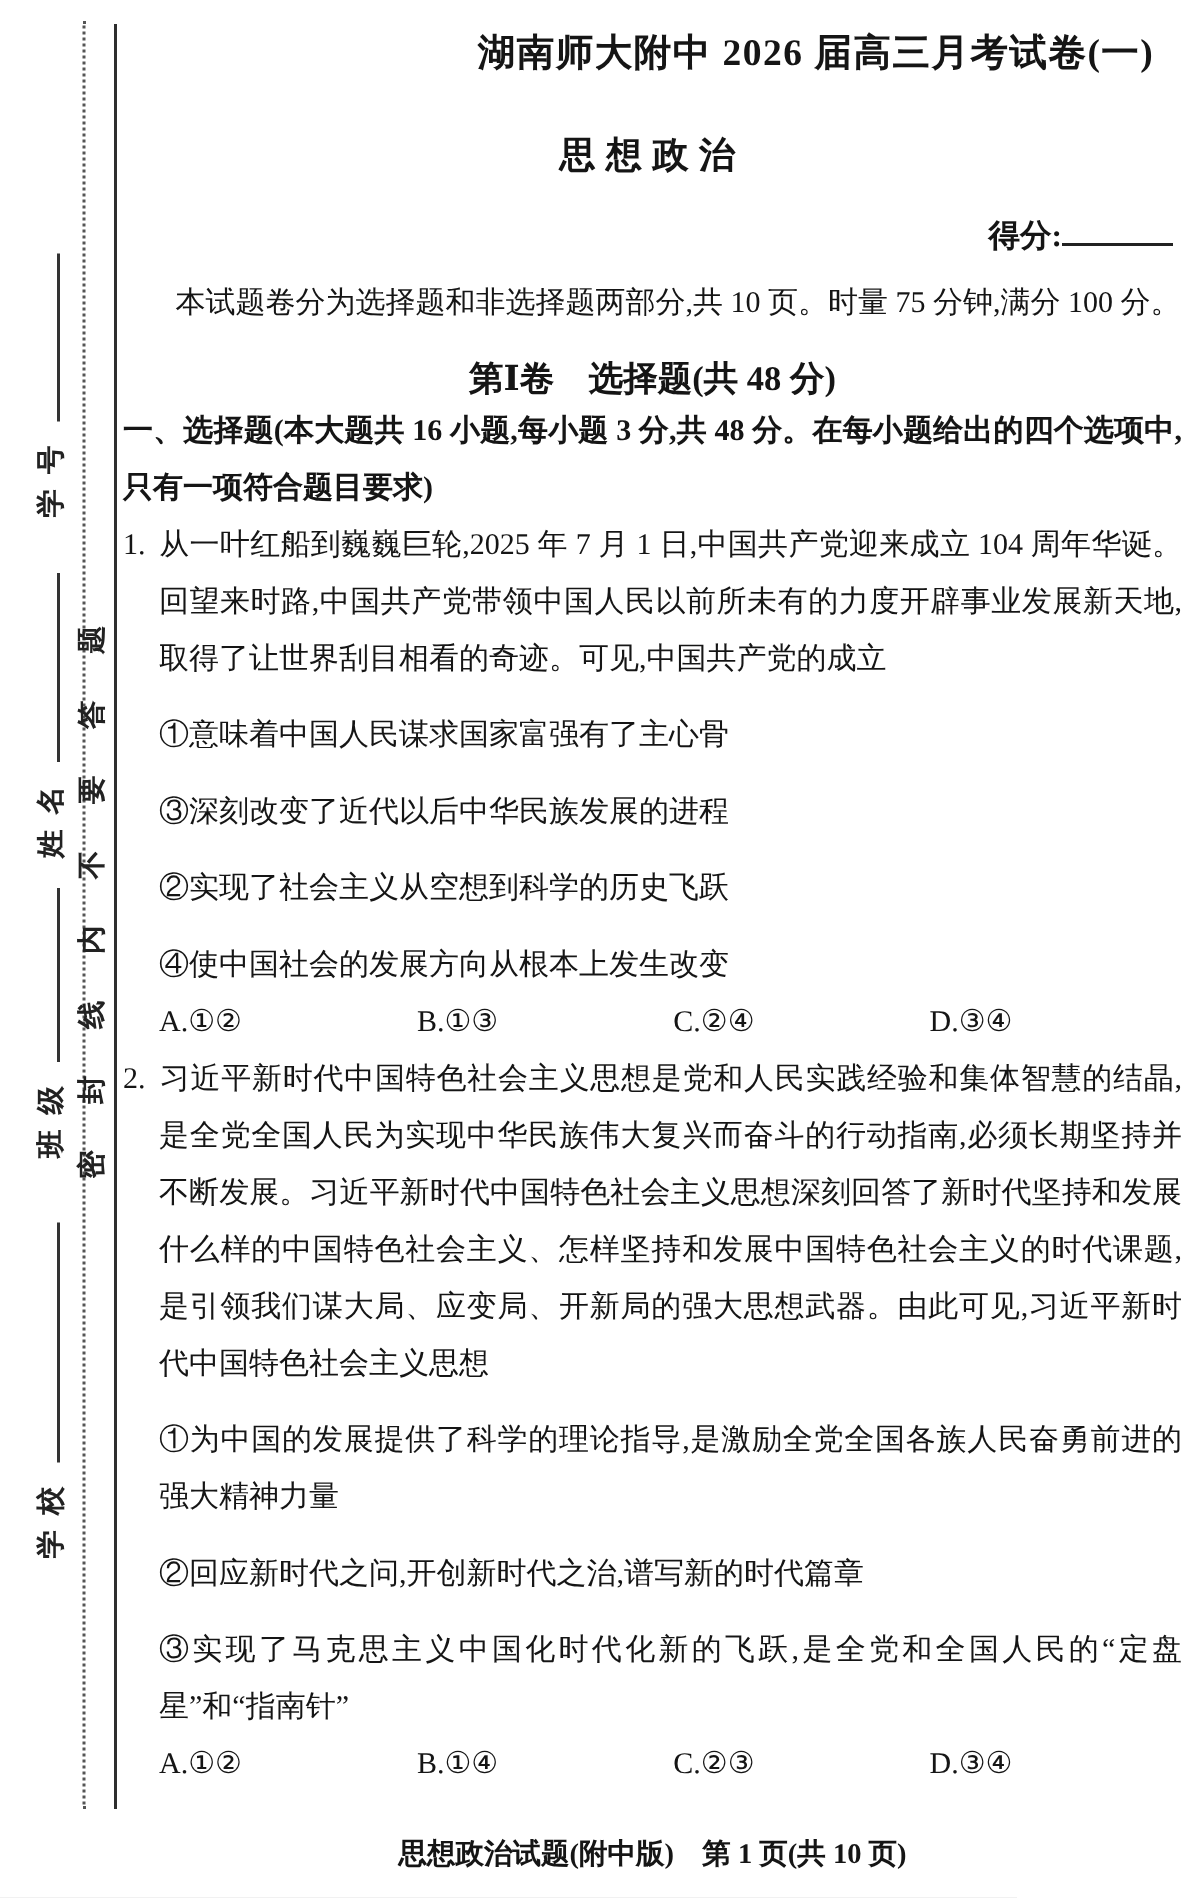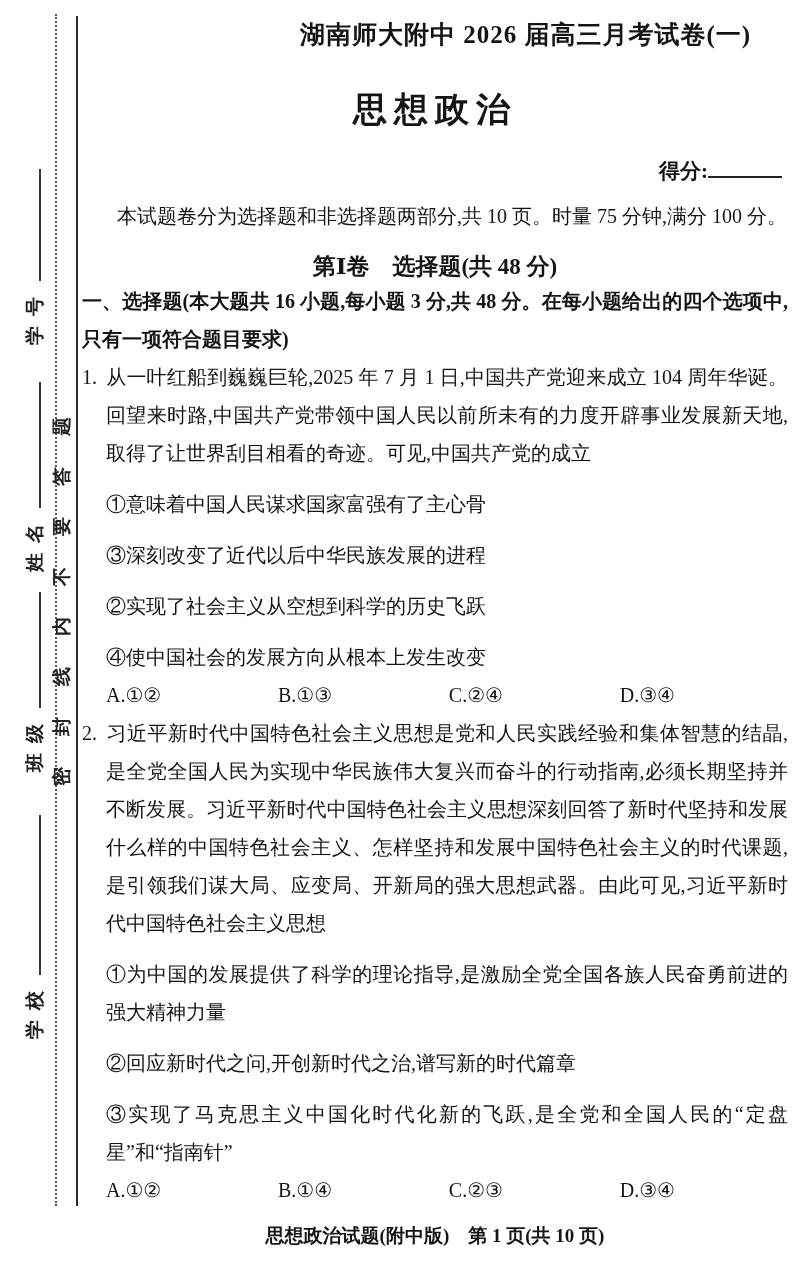--- a/index.html
+++ b/index.html
@@ -63,29 +63,29 @@
 
   
   .content {
     position: absolute;
     left: 82px; top: 0;
     width: 706px;
   }
   .exam-title {
     margin-top: 18px;
     padding-left: 218px;
-    text-align: left;
+    text-align: center;
     font-size: 25px;
     font-weight: 700;
     letter-spacing: 1px;
   }
   .subject-title {
     margin-top: 36px;
     text-align: center;
-    font-size: 34px;
+    font-size: 24px;
     font-weight: 700;
     letter-spacing: 7px;
   }
   .score-row {
     margin-top: 24px;
     text-align: right;
     padding-right: 6px;
     font-size: 21px;
     font-weight: 700;
   }

